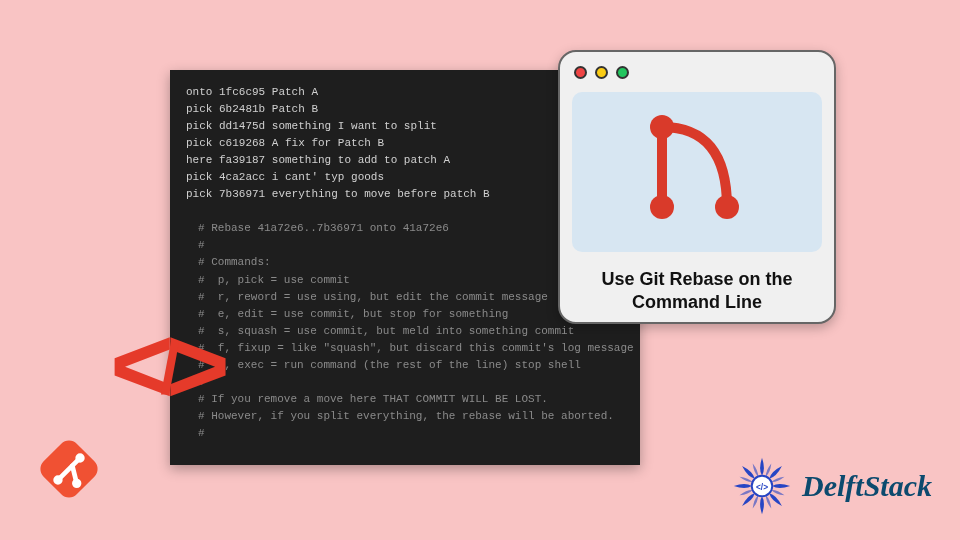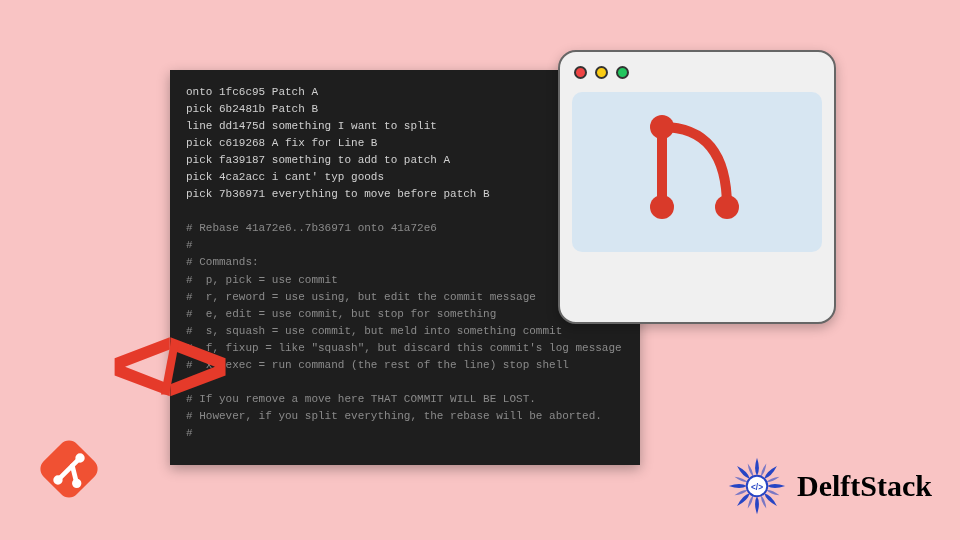--- a/index.html
+++ b/index.html
@@ -18,21 +18,21 @@
     width: 470px;
     height: 395px;
     background: #1e1e1e;
     color: #d0d0d0;
     padding: 14px 16px;
     font-size: 11px;
     line-height: 1.55;
     white-space: pre;
     box-shadow: 0 4px 12px rgba(0,0,0,0.3);
   }
-  .terminal .comment { color: #8a8a8a; }
+  .terminal .comment { color: #8a8a8a; margin-left: 12px; }
   .code-bracket {
     position: absolute;
     left: 110px;
     top: 290px;
     width: 150px;
     height: 150px;
     color: #e53a2a;
     font-family: "Arial Black", Arial, sans-serif;
     font-weight: 900;
     font-size: 110px;
@@ -98,35 +98,36 @@
   .delftstack {
     position: absolute;
     right: 28px;
     bottom: 22px;
     display: flex;
     align-items: center;
     gap: 8px;
   }
   .delftstack-text {
     font-family: Georgia, "Times New Roman", serif;
+    font-style: italic;
     font-size: 30px;
-    color: #000000;
+    color: #0c4a6e;
     font-weight: 600;
     text-align: right;
   }
   .delftstack-logo { width: 64px; height: 64px; }
 </style>
 </head>
 <body>
 
 <div class="terminal"><span>onto 1fc6c95 Patch A</span>
 <span>pick 6b2481b Patch B</span>
-<span>line dd1475d something I want to split</span>
-<span>pick c619268 A fix for Line B</span>
-<span>pick fa39187 something to add to patch A</span>
+<span>pick dd1475d something I want to split</span>
+<span>pick c619268 A fix for Patch B</span>
+<span>here fa39187 something to add to patch A</span>
 <span>pick 4ca2acc i cant' typ goods</span>
 <span>pick 7b36971 everything to move before patch B</span>
 <span></span>
 <span class="comment"># Rebase 41a72e6..7b36971 onto 41a72e6</span>
 <span class="comment">#</span>
 <span class="comment"># Commands:</span>
 <span class="comment">#  p, pick = use commit</span>
 <span class="comment">#  r, reword = use using, but edit the commit message</span>
 <span class="comment">#  e, edit = use commit, but stop for something</span>
 <span class="comment">#  s, squash = use commit, but meld into something commit</span>
@@ -162,20 +163,21 @@
   </div>
   <div class="window-body">
     <svg width="130" height="120" viewBox="0 0 130 120">
       <path d="M30 15 Q95 15 95 95" stroke="#d93a2a" stroke-width="10" fill="none" stroke-linecap="round"></path>
       <line x1="30" y1="15" x2="30" y2="95" stroke="#d93a2a" stroke-width="10" stroke-linecap="round"></line>
       <circle cx="30" cy="15" r="12" fill="#d93a2a"></circle>
       <circle cx="30" cy="95" r="12" fill="#d93a2a"></circle>
       <circle cx="95" cy="95" r="12" fill="#d93a2a"></circle>
     </svg>
   </div>
+  <div class="caption">Use Git Rebase on the Command Line</div>
 </div>
 
 <div class="delftstack">
   <svg class="delftstack-logo" viewBox="0 0 100 100">
     <g fill="#2745c4">
       <circle cx="50" cy="50" r="16" fill="#fff" stroke="#2745c4" stroke-width="3"></circle>
       <text x="50" y="56" text-anchor="middle" font-size="13" font-family="Arial" font-weight="bold" fill="#2745c4">&lt;/&gt;</text>
       <g>
         <path d="M50 6 Q56 24 50 34 Q44 24 50 6 Z"></path>
         <path d="M50 6 Q56 24 50 34 Q44 24 50 6 Z" transform="rotate(45 50 50)"></path>

